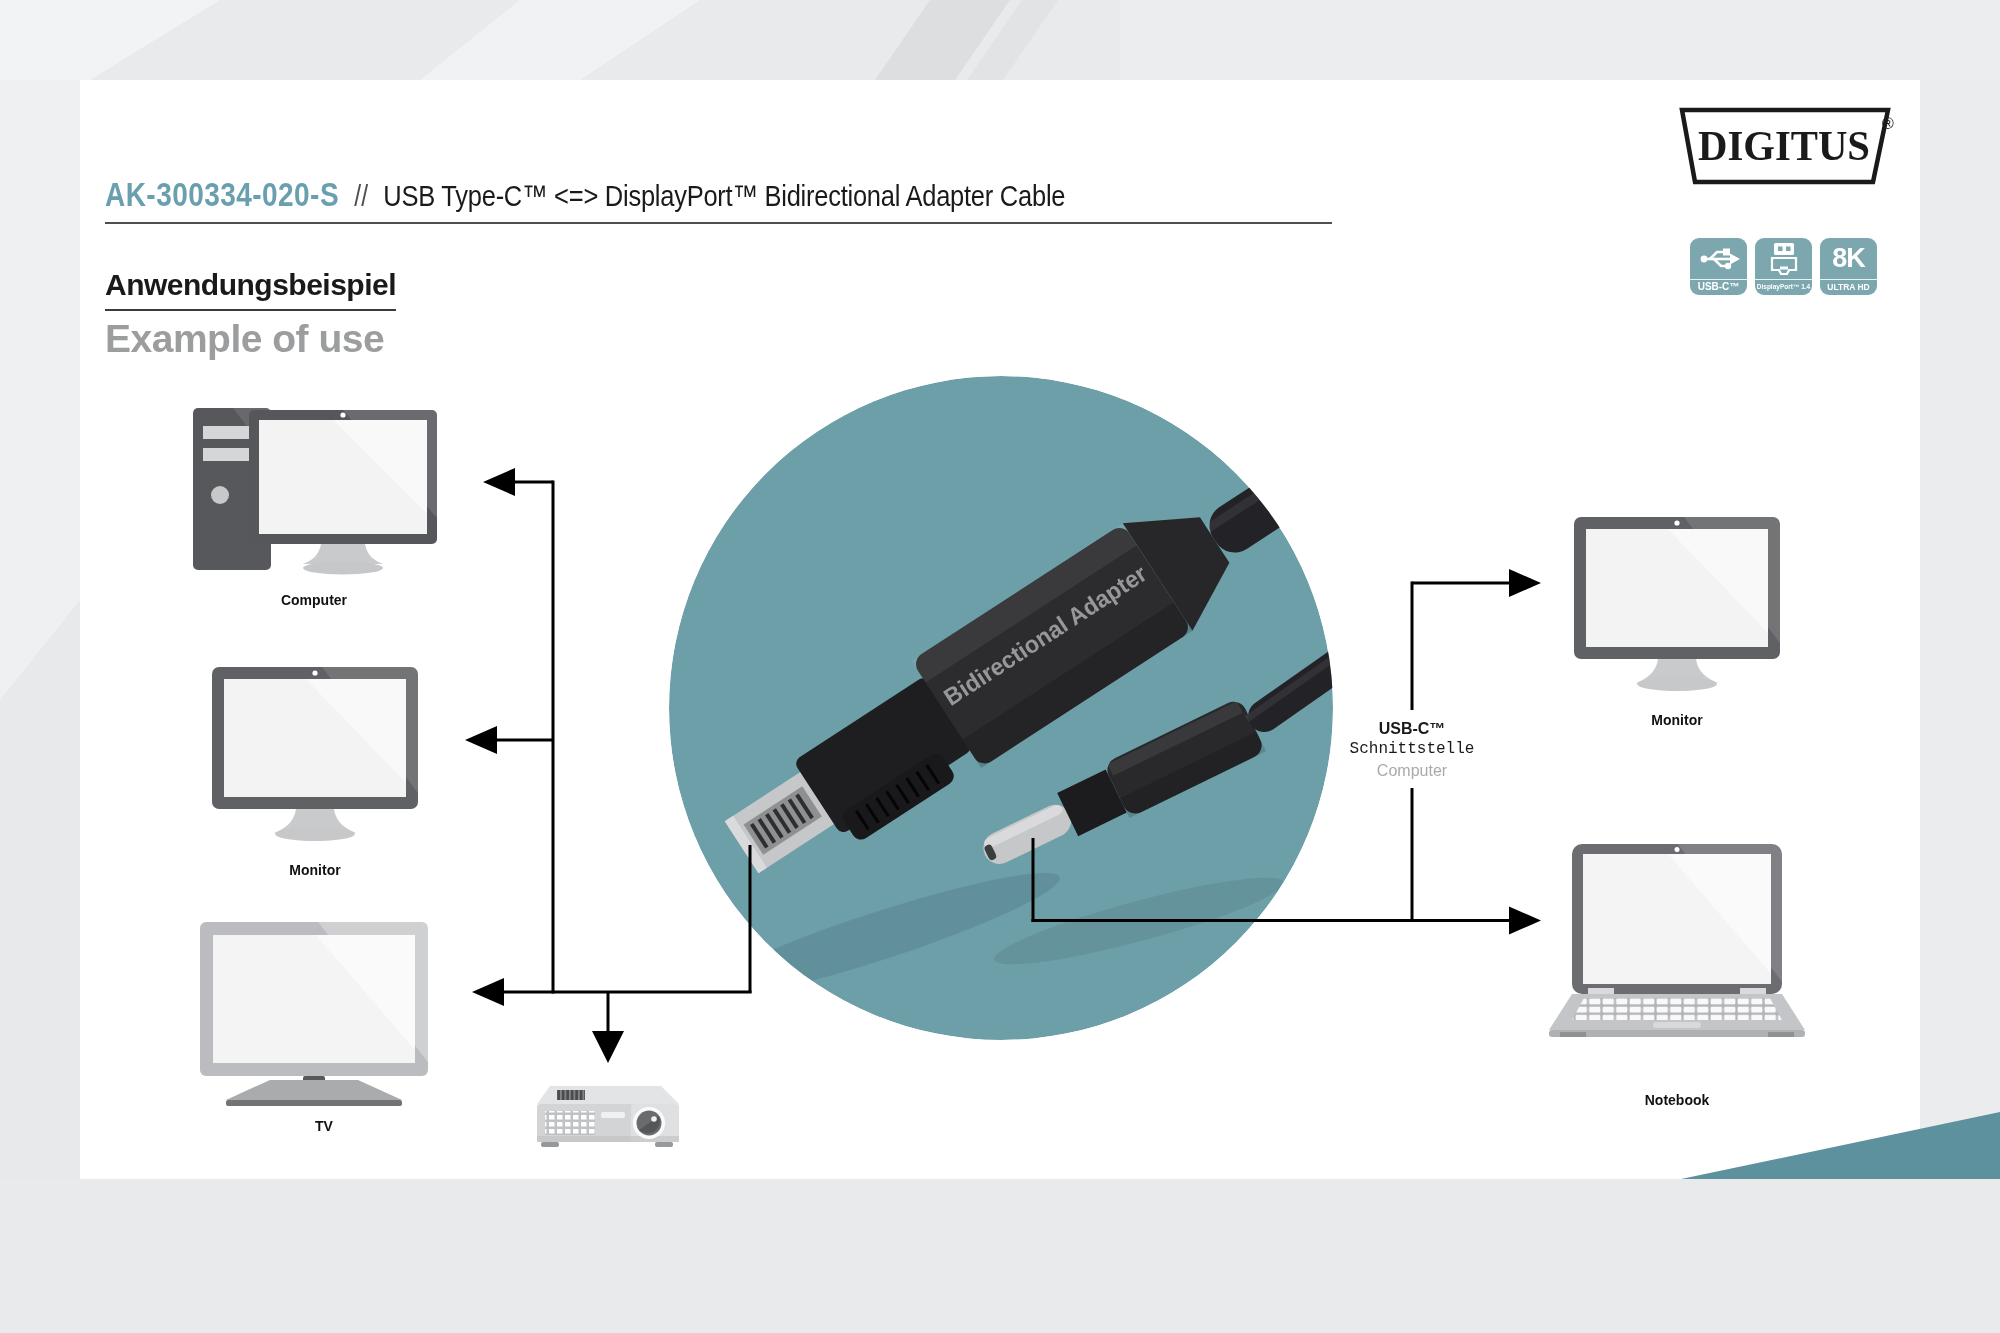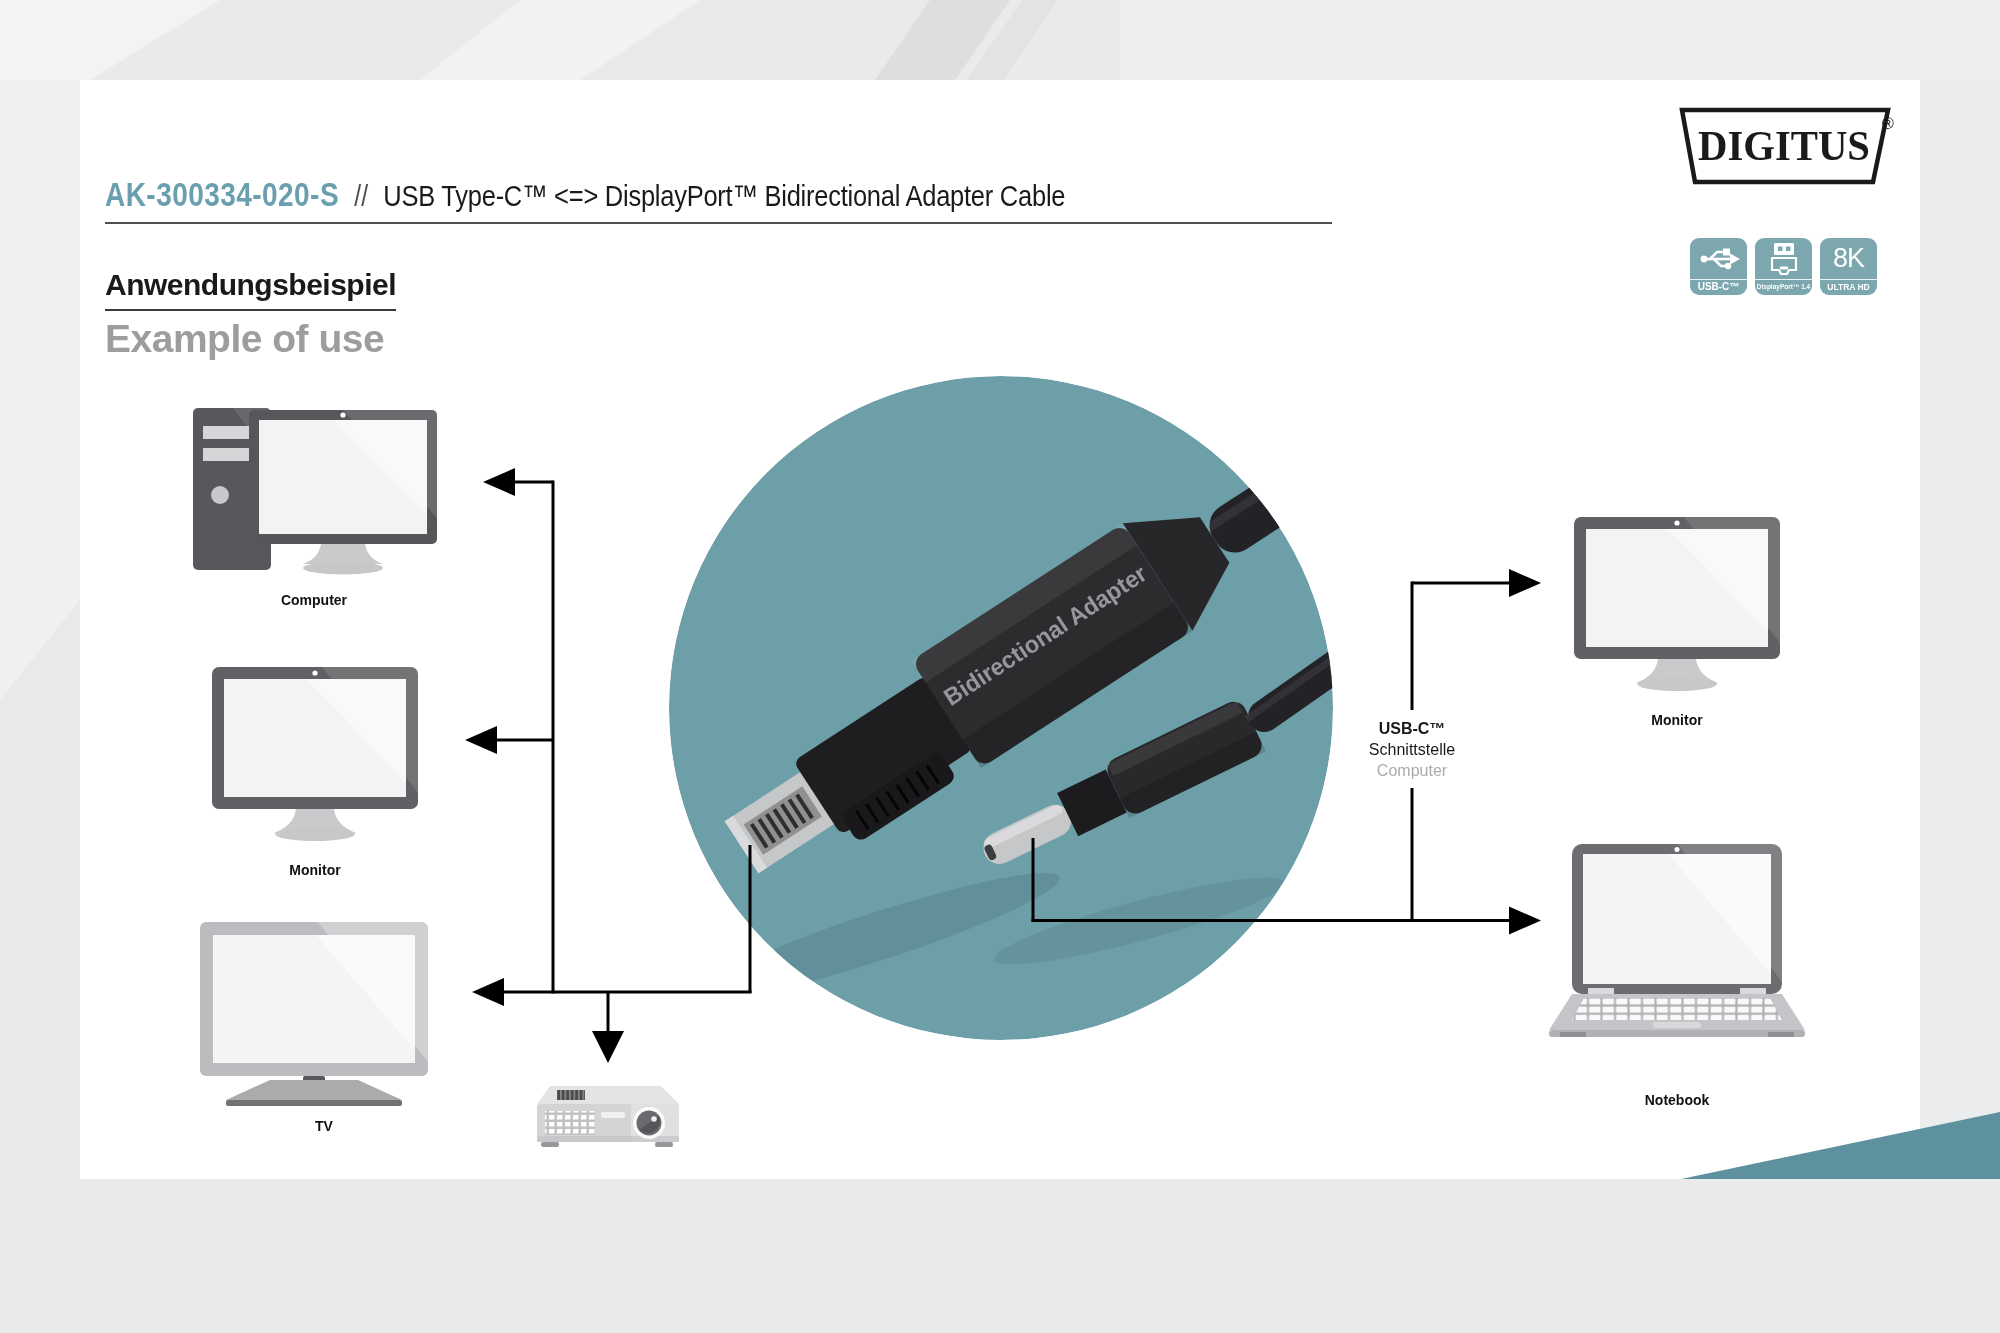--- a/index.html
+++ b/index.html
@@ -21,32 +21,32 @@
               letter-spacing:-.5px;border-bottom:2px solid #3a3a3a;padding-bottom:7px;}
   #heading-en{position:absolute;left:105px;top:317px;font-size:39px;font-weight:bold;
               letter-spacing:-.5px;color:#9c9d9e;}
   
   .dev-label{position:absolute;transform:translateX(-50%);font-size:14px;font-weight:bold;
              color:#111;white-space:nowrap;}
   
   #annotation{position:absolute;left:1412px;top:718px;transform:translateX(-50%);
               text-align:center;font-size:16px;line-height:21px;white-space:nowrap;}
   #annotation .l1{font-weight:bold;color:#1a1a1a;}
-  #annotation .l2{color:#1a1a1a;}
+  #annotation .l2{color:#1a1a1a;font-family:Liberation Mono, monospace;}
   #annotation .l3{color:#a9aaab;}
   
   #badges{position:absolute;left:1690px;top:238px;display:flex;gap:8px;}
   .badge{width:57px;height:57px;border-radius:9px;background:#7ca7ae;display:flex;
          flex-direction:column;overflow:hidden;}
   .badge .ic{flex:1;display:flex;align-items:center;justify-content:center;color:#fff;}
   .badge .lbl{border-top:1px solid rgba(255,255,255,.85);height:15px;line-height:14px;
               text-align:center;color:#fff;font-weight:bold;font-size:10px;white-space:nowrap;}
   .badge .lbl.tiny{font-size:6.5px;}
   .badge .lbl.small{font-size:8.5px;}
-  .badge .big8k{font-size:27px;font-weight:normal;letter-spacing:-1px;}
+  .badge .big8k{font-size:27px;font-weight:bold;letter-spacing:-1px;}
   #circle-photo{position:absolute;left:669px;top:376px;}
   .overlay{position:absolute;left:0;top:0;pointer-events:none;}
 </style>
 </head>
 <body>
 
 <div id="page">
 
   <svg class="overlay" width="2000" height="1333">
     <rect x="0" y="0" width="2000" height="1333" fill="#e9eaeb"></rect>

